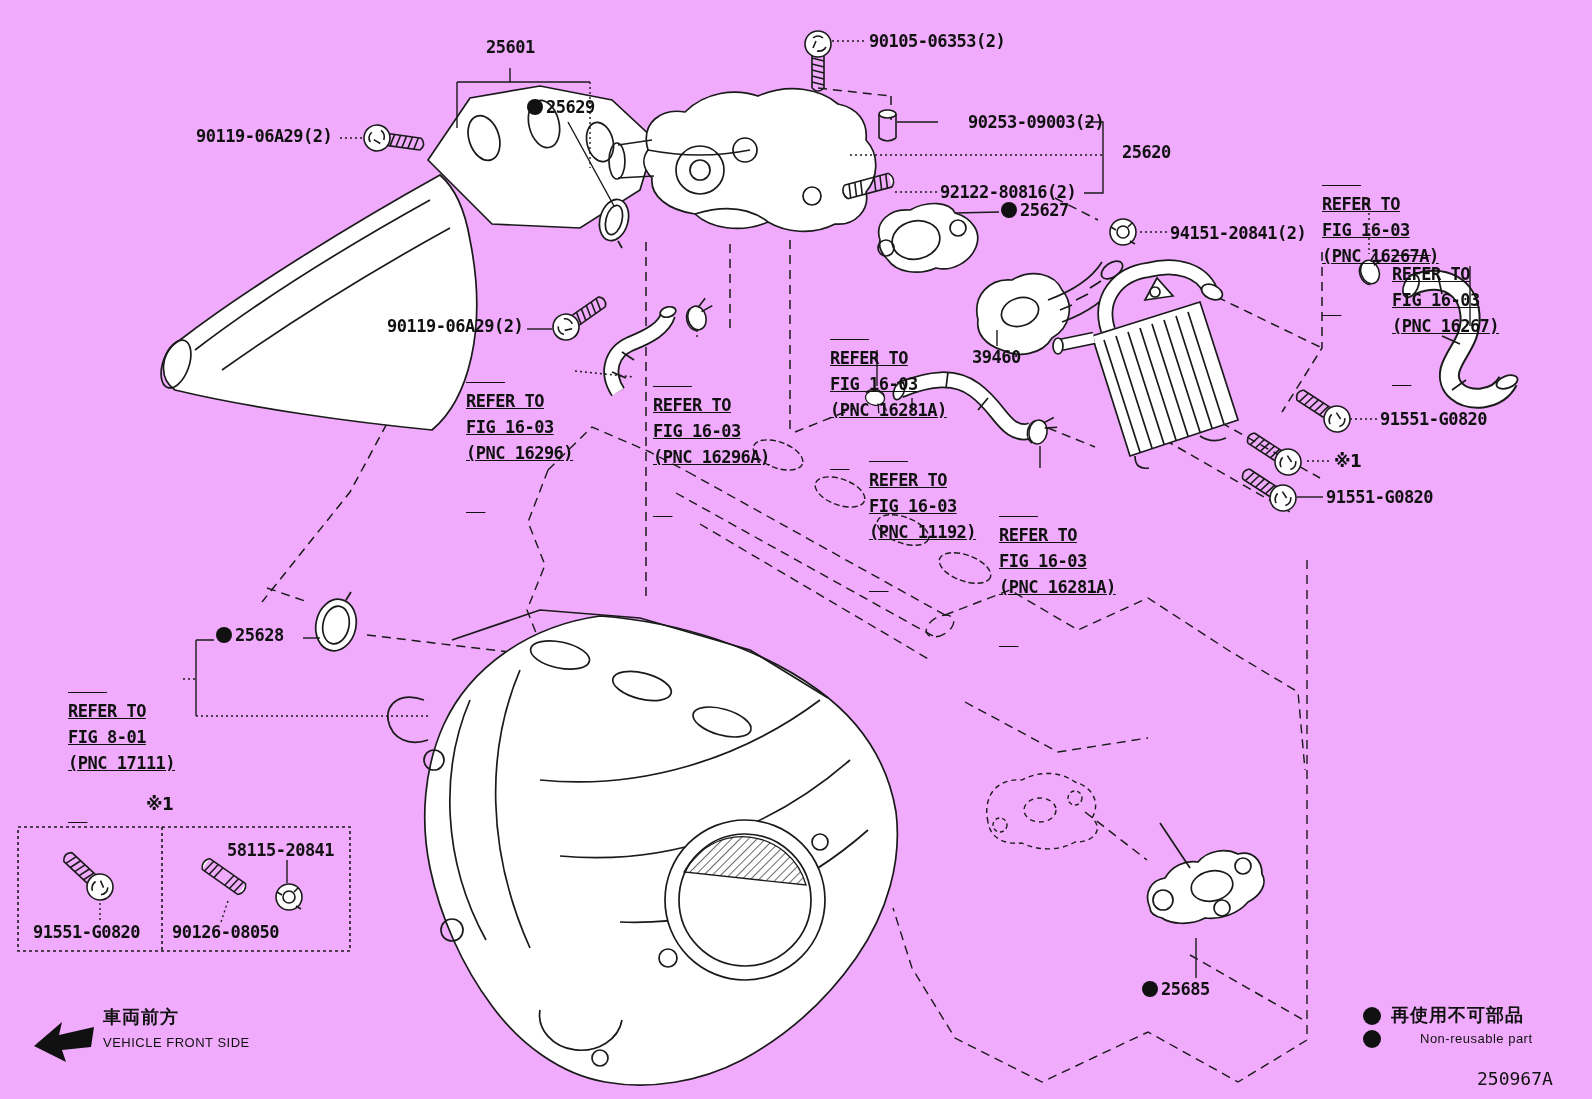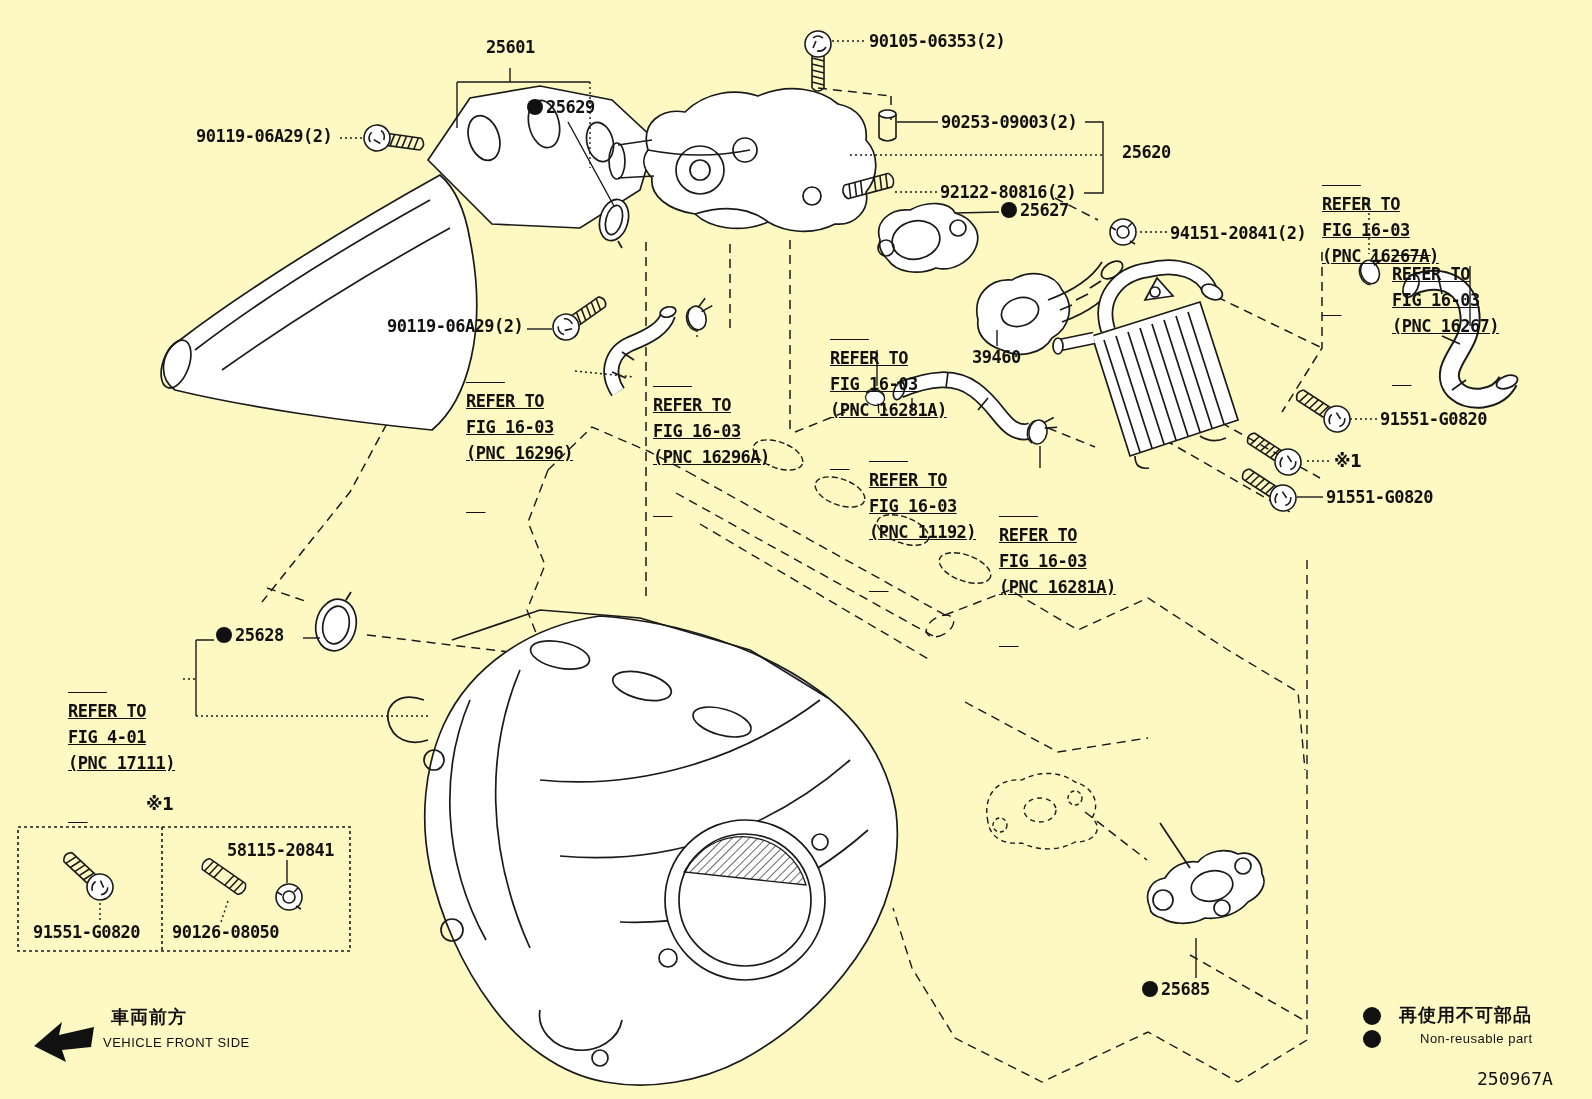--- a/index.html
+++ b/index.html
@@ -1,25 +1,25 @@
 <!DOCTYPE html>
 <html><head>
 <meta charset="utf-8">
 <style>
   html,body{margin:0;padding:0;background:#fff;}
-  .stage{position:relative;width:1592px;height:1099px;background:#fef9c3;overflow:hidden;
+  .stage{position:relative;width:1592px;height:1099px;background:#f0abfc;overflow:hidden;
          font-family:"DejaVu Sans Mono", monospace;color:#111;}
   svg.art{position:absolute;left:0;top:0;}
   .lbl{position:absolute;white-space:pre;font:bold 17px "DejaVu Sans Mono", monospace;
        letter-spacing:-0.5px;color:#111;line-height:19px;}
   .refer{position:absolute;white-space:pre;font:bold 17px "DejaVu Sans Mono", monospace;
        letter-spacing:-0.5px;color:#111;line-height:26px;text-decoration:underline;}
   .dot{display:inline-block;width:16px;height:16px;border-radius:50%;background:#111;
        vertical-align:-2px;margin-right:3px;}
-  .jp{font-family:"DejaVu Sans", sans-serif;font-weight:bold;font-size:18px;letter-spacing:1px;margin-left:8px;}
+  .jp{font-family:"DejaVu Sans", sans-serif;font-weight:bold;font-size:18px;letter-spacing:1px;}
   .plain{font-family:"Liberation Sans", sans-serif;font-weight:normal;font-size:13px;letter-spacing:0.5px;}
   .docnum{font:18px "DejaVu Sans Mono", monospace;letter-spacing:0;}
 </style>
 </head>
 <body>
 
 <div class="stage">
 
 <svg class="art" width="1592" height="1099" viewBox="0 0 1592 1099" aria-hidden="true">
   <defs>
@@ -274,21 +274,21 @@
 
   <g fill="#111" stroke="none">
     <circle cx="1372" cy="1016" r="9"></circle>
     <circle cx="1372" cy="1039" r="9"></circle>
   </g>
 </svg>
 
   <div class="lbl" style="left:486px;top:38px">25601</div>
   <div class="lbl" style="left:869px;top:32px">90105-06353(2)</div>
   <div class="lbl" style="left:527px;top:98px"><span class="dot"></span><span>25629</span></div>
-  <div class="lbl" style="left:941px;top:113px">90253-09003(2)</div>
+  <div class="lbl" style="left:968px;top:113px">90253-09003(2)</div>
   <div class="lbl" style="left:1122px;top:143px">25620</div>
   <div class="lbl" style="left:196px;top:127px">90119-06A29(2)</div>
   <div class="lbl" style="left:940px;top:183px">92122-80816(2)</div>
   <div class="lbl" style="left:1001px;top:201px"><span class="dot"></span><span>25627</span></div>
   <div class="lbl" style="left:1170px;top:224px">94151-20841(2)</div>
   <div class="lbl" style="left:387px;top:317px">90119-06A29(2)</div>
   <div class="lbl" style="left:972px;top:348px">39460</div>
   <div class="lbl" style="left:1380px;top:410px">91551-G0820</div>
   <div class="lbl" style="left:1334px;top:452px;font-family:'DejaVu Sans',sans-serif">※1</div>
   <div class="lbl" style="left:1326px;top:488px">91551-G0820</div>
@@ -310,21 +310,21 @@
   <div class="refer" style="left:830px;top:293px">
     <div>REFER TO</div><div>FIG 16-03</div><div>(PNC 16281A)</div>
   </div>
   <div class="refer" style="left:869px;top:415px">
     <div>REFER TO</div><div>FIG 16-03</div><div>(PNC 11192)</div>
   </div>
   <div class="refer" style="left:999px;top:470px">
     <div>REFER TO</div><div>FIG 16-03</div><div>(PNC 16281A)</div>
   </div>
   <div class="refer" style="left:68px;top:646px">
-    <div>REFER TO</div><div>FIG 4-01</div><div>(PNC 17111)</div>
+    <div>REFER TO</div><div>FIG 8-01</div><div>(PNC 17111)</div>
   </div>
 
   <div class="lbl" style="left:146px;top:795px;font-family:'DejaVu Sans',sans-serif">※1</div>
   <div class="lbl" style="left:227px;top:841px">58115-20841</div>
   <div class="lbl" style="left:33px;top:923px">91551-G0820</div>
   <div class="lbl" style="left:172px;top:923px">90126-08050</div>
 
   <div class="lbl jp" style="left:103px;top:1007px">車両前方</div>
   <div class="lbl plain" style="left:103px;top:1033px">VEHICLE FRONT SIDE</div>
 

